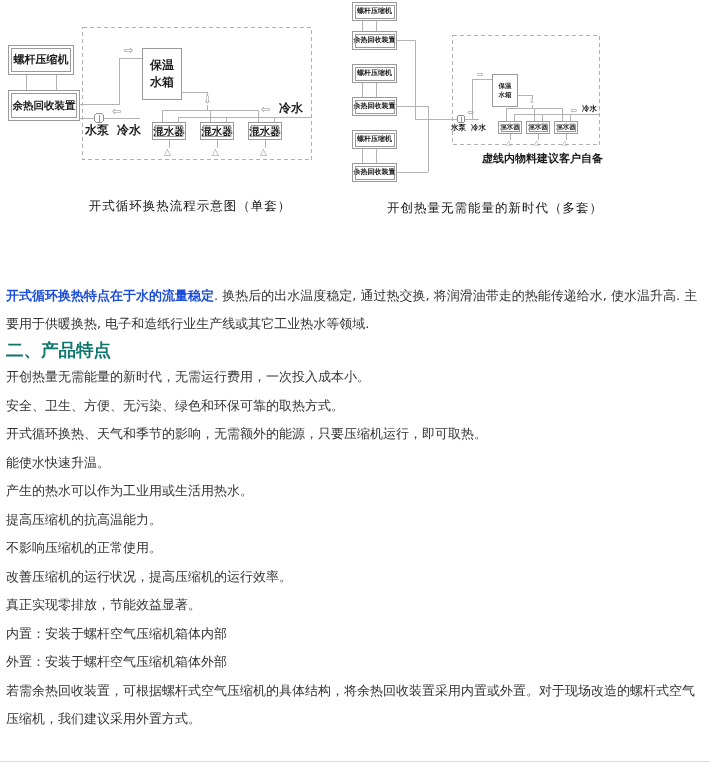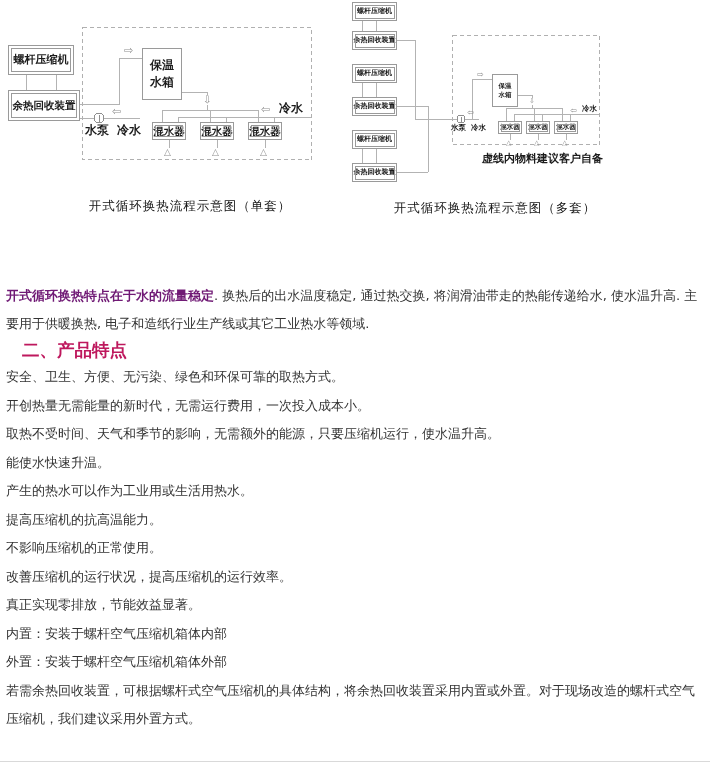--- a/index.html
+++ b/index.html
@@ -20,22 +20,22 @@
   .dlabel { position:absolute; color:#1b1b1b; font-weight:bold; white-space:nowrap; }
   .arrow { position:absolute; color:#8f8f8f; font-weight:normal; line-height:1; }
   .arrow.onwhite { background:#fff; padding:0 1px; }
   .drain { position:absolute; color:#8f8f8f; line-height:1; }
   .caption { position:absolute; text-align:center; color:#141414; font-weight:normal; font-size:12.5px; letter-spacing:1px; }
 
   
   .textblock { position:absolute; left:0; top:282px; width:710px; padding:0 6px; color:#333; }
   .h-sub   { font-size:14px; font-weight:bold; color:#1e1e1e; line-height:19px; margin-bottom:12px; }
   .lead    { font-size:13px; line-height:28px; color:#333; }
-  .lead b  { color:#701a75; }
-  .h-big   { font-size:17.5px; font-weight:bold; color:#be185d; line-height:21px; margin:2px 16px 2px; }
+  .lead b  { color:#1d4ed8; }
+  .h-big   { font-size:17.5px; font-weight:bold; color:#0f766e; line-height:21px; margin:2px 0 2px; }
   .feat    { font-size:13px; line-height:28.5px; color:#333; }
   .h-small { font-size:13.5px; font-weight:bold; color:#1e1e1e; line-height:28.5px; }
   .bodyln  { font-size:13px; line-height:28.5px; color:#333; }
   .bottom-rule { position:absolute; left:0; top:761px; width:710px; border-top:1px solid #d9d9d9; }
 </style>
 </head>
 <body>
 
 <div class="page">
 
@@ -186,29 +186,29 @@
     <div class="dbox tiny" style="left:214px;top:121px;width:24px;height:13px;font-size:6.5px;">
         <span>混水器</span>
       </div>
 
     <span class="drain" style="left:166px;top:140px;font-size:7px;">△</span>
     <span class="drain" style="left:194px;top:140px;font-size:7px;">△</span>
     <span class="drain" style="left:222px;top:140px;font-size:7px;">△</span>
 
     <span class="dlabel" style="left:142px;top:151px;font-size:11px;">虚线内物料建议客户自备</span>
 
-    <div class="caption" style="left:20px;top:200px;width:270px;">开式循环换热流程示意图（多套）</div>
+    <div class="caption" style="left:20px;top:200px;width:270px;">开创热量无需能量的新时代（多套）</div>
   </div>
 
   <div class="textblock">
     <p class="lead"><b>开式循环换热特点在于水的流量稳定</b><span>. 换热后的出水温度稳定, 通过热交换, 将润滑油带走的热能传递给水, 使水温升高. 主要用于供暖换热, 电子和造纸行业生产线或其它工业热水等领域.</span></p>
     <div class="h-big">二、产品特点</div>
+    <p class="feat">开创热量无需能量的新时代，无需运行费用，一次投入成本小。</p>
     <p class="feat">安全、卫生、方便、无污染、绿色和环保可靠的取热方式。</p>
-    <p class="feat">开创热量无需能量的新时代，无需运行费用，一次投入成本小。</p>
-    <p class="feat">取热不受时间、天气和季节的影响，无需额外的能源，只要压缩机运行，使水温升高。</p>
+    <p class="feat">开式循环换热、天气和季节的影响，无需额外的能源，只要压缩机运行，即可取热。</p>
     <p class="feat">能使水快速升温。</p>
     <p class="feat">产生的热水可以作为工业用或生活用热水。</p>
     <p class="feat">提高压缩机的抗高温能力。</p>
     <p class="feat">不影响压缩机的正常使用。</p>
     <p class="feat">改善压缩机的运行状况，提高压缩机的运行效率。</p>
     <p class="feat">真正实现零排放，节能效益显著。</p>
     <p class="bodyln">内置：安装于螺杆空气压缩机箱体内部</p>
     <p class="bodyln">外置：安装于螺杆空气压缩机箱体外部</p>
     <p class="bodyln">若需余热回收装置，可根据螺杆式空气压缩机的具体结构，将余热回收装置采用内置或外置。对于现场改造的螺杆式空气压缩机，我们建议采用外置方式。</p>
   </div>

